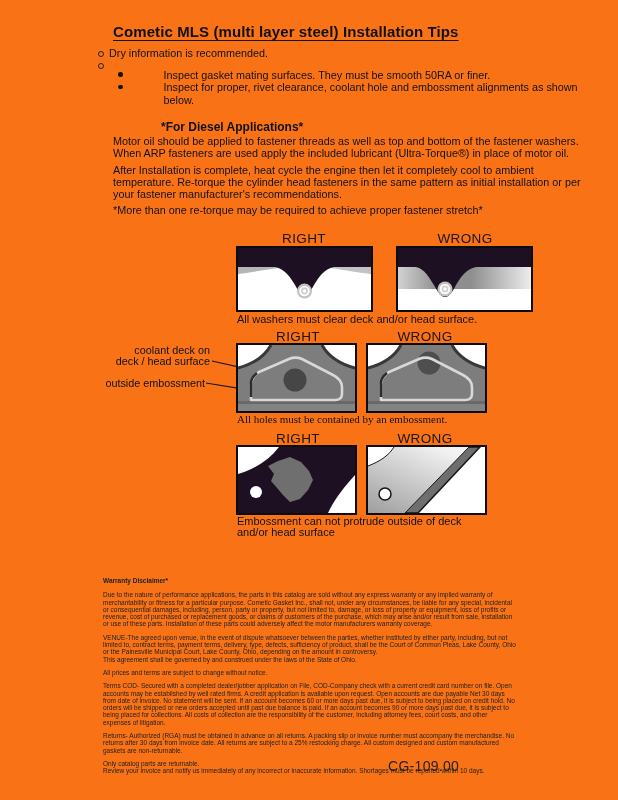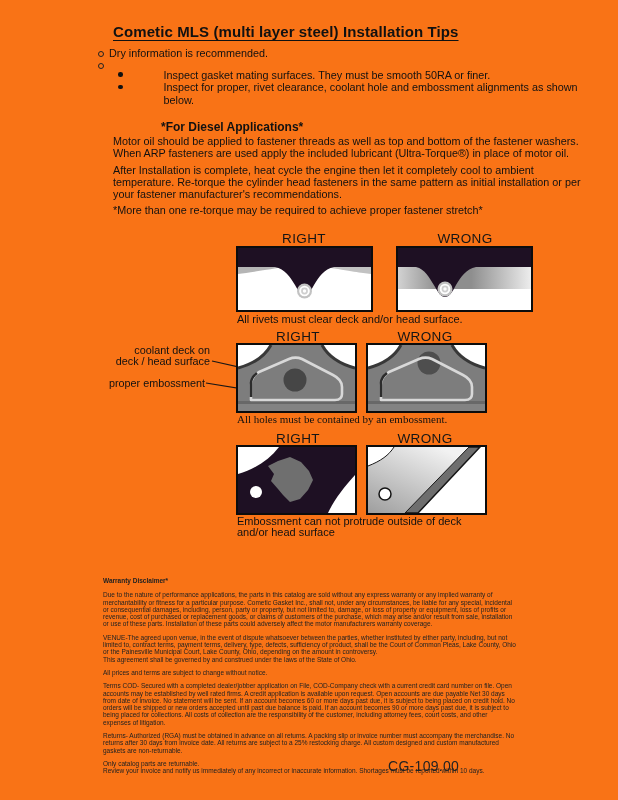--- a/index.html
+++ b/index.html
@@ -88,30 +88,30 @@
       <rect x="0" y="0" width="133" height="62" fill="#ffffff"></rect>
       <rect x="0" y="19" width="133" height="22" fill="url(#deckGrad)"></rect>
       <path d="M0,0 H133 V19 H78 C68,21 63,29 58,37 C54,45 51,49 47,49 C43,49 40.5,45 36.5,38 C31.5,30 27,21 18,19 H0 Z" fill="#1e1023"></path>
       <circle cx="47" cy="41" r="7.5" fill="#c2c2c2"></circle>
       <circle cx="47" cy="41" r="5.3" fill="#ffffff"></circle>
       <circle cx="47" cy="41" r="3.4" fill="#cfcfcf"></circle>
       <circle cx="47" cy="41" r="1.7" fill="#ffffff"></circle>
     </svg>
   </div>
 
-  <div class="abs dcaption" style="left:237px;top:314px;">All rivets must clear deck and/or head surface.</div>
+  <div class="abs dcaption" style="left:237px;top:314px;">All washers must clear deck and/or head surface.</div>
 
   <div class="abs dlabel" style="left:298px;top:329px;">RIGHT</div>
   <div class="abs dlabel" style="left:425px;top:329px;">WRONG</div>
 
   <div class="abs side-label" style="left:80px;top:345px;width:130px;">
     <div>coolant deck on</div>
     <div>deck / head surface</div>
   </div>
-  <div class="abs side-label" style="left:80px;top:378px;width:125px;">proper embossment</div>
+  <div class="abs side-label" style="left:80px;top:378px;width:125px;">outside embossment</div>
 
   <svg class="abs" style="left:200px;top:352px;" width="105" height="48">
     <line x1="12" y1="9" x2="93" y2="27" stroke="#161616" stroke-width="1.2"></line>
     <line x1="6" y1="31" x2="62" y2="40" stroke="#161616" stroke-width="1.2"></line>
   </svg>
 
   <div class="dbox" style="left:236px;top:343px;">
     <svg width="117" height="66" viewBox="0 0 117 66">
       <rect x="0" y="0" width="117" height="66" fill="#7d7d7d"></rect>
       <path d="M0,0 H33 C27,11 15,19 0,23 Z" fill="#ffffff"></path>

